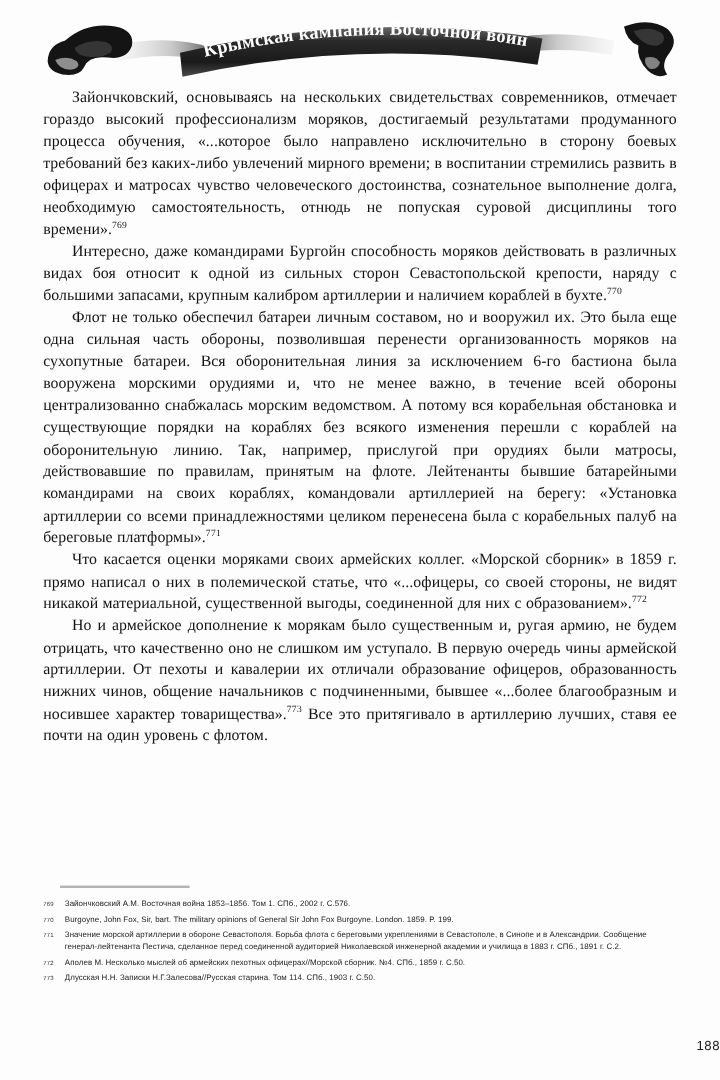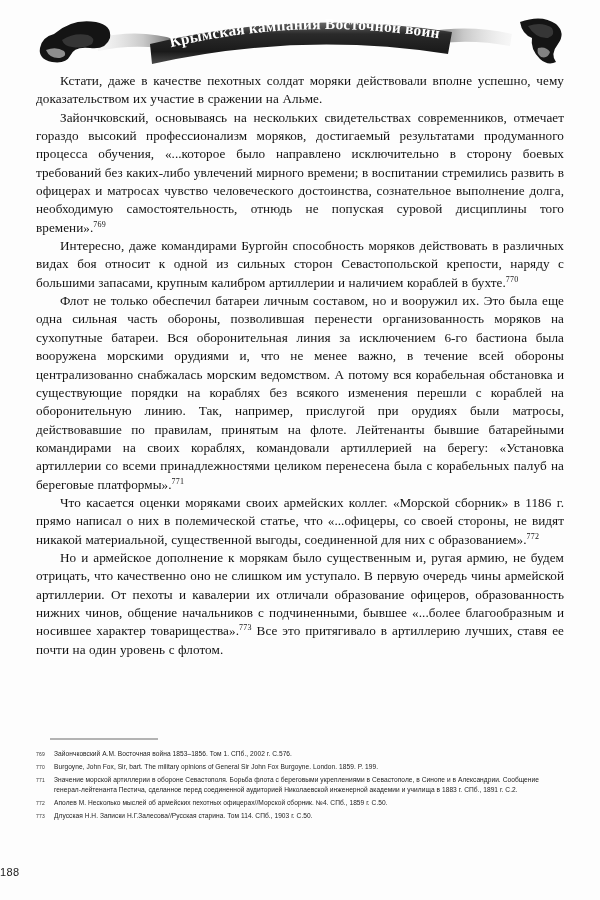--- a/index.html
+++ b/index.html
@@ -94,21 +94,21 @@
     text-align: left;
     letter-spacing: .05px;
   }
 
   
   .page-number {
     position: absolute;
     left: 0;
     top: 866px;
     width: 600px;
-    text-align: left;
+    text-align: right;
     font-family: "Liberation Sans", "DejaVu Sans", sans-serif;
     font-size: 11px;
     color: #1a1a1a;
     letter-spacing: .4px;
   }
 </style>
 </head>
 <body>
 
 <div class="page">
@@ -159,29 +159,28 @@
       </g>
 
       <text font-family="Liberation Serif, DejaVu Serif, serif" font-size="15.5" font-weight="bold" fill="#ffffff" letter-spacing="0.2">
         <textPath href="#arcPath" startOffset="1%" id="bannerTitlePath">Крымская кампания Восточной войны</textPath>
       </text>
     </svg>
   </div>
 
   <div class="body-col">
 
-    <p class="para"><span>Кстати, даже в качестве пехотных солдат моряки действовали вполне успешно, чему доказательством их участие в сражении на Альме.</span></p>
 
     <p class="para"><span>Зайончковский, основываясь на нескольких свидетельствах современников, отмечает гораздо высокий профессионализм моряков, достигаемый результатами продуманного процесса обучения, «...которое было направлено исключительно в сторону боевых требований без каких-либо увлечений мирного времени; в воспитании стремились развить в офицерах и матросах чувство человеческого достоинства, сознательное выполнение долга, необходимую самостоятельность, отнюдь не попуская суровой дисциплины того времени».</span><sup class="fn">769</sup></p>
 
     <p class="para"><span>Интересно, даже командирами Бургойн способность моряков действовать в различных видах боя относит к одной из сильных сторон Севастопольской крепости, наряду с большими запасами, крупным калибром артиллерии и наличием кораблей в бухте.</span><sup class="fn">770</sup></p>
 
     <p class="para"><span>Флот не только обеспечил батареи личным составом, но и вооружил их. Это была еще одна сильная часть обороны, позволившая перенести организованность моряков на сухопутные батареи. Вся оборонительная линия за исключением 6-го бастиона была вооружена морскими орудиями и, что не менее важно, в течение всей обороны централизованно снабжалась морским ведомством. А потому вся корабельная обстановка и существующие порядки на кораблях без всякого изменения перешли с кораблей на оборонительную линию. Так, например, прислугой при орудиях были матросы, действовавшие по правилам, принятым на флоте. Лейтенанты бывшие батарейными командирами на своих кораблях, командовали артиллерией на берегу: «Установка артиллерии со всеми принадлежностями целиком перенесена была с корабельных палуб на береговые платформы».</span><sup class="fn">771</sup></p>
 
-    <p class="para"><span>Что касается оценки моряками своих армейских коллег. «Морской сборник» в 1186 г. прямо написал о них в полемической статье, что «...офицеры, со своей стороны, не видят никакой материальной, существенной выгоды, соединенной для них с образованием».</span><sup class="fn">772</sup></p>
+    <p class="para"><span>Что касается оценки моряками своих армейских коллег. «Морской сборник» в 1859 г. прямо написал о них в полемической статье, что «...офицеры, со своей стороны, не видят никакой материальной, существенной выгоды, соединенной для них с образованием».</span><sup class="fn">772</sup></p>
 
     <p class="para"><span>Но и армейское дополнение к морякам было существенным и, ругая армию, не будем отрицать, что качественно оно не слишком им уступало. В первую очередь чины армейской артиллерии. От пехоты и кавалерии их отличали образование офицеров, образованность нижних чинов, общение начальников с подчиненными, бывшее «...более благообразным и носившее характер товарищества».</span><sup class="fn">773</sup><span> Все это притягивало в артиллерию лучших, ставя ее почти на один уровень с флотом.</span></p>
 
 
   </div>
 
   <div class="footnote-area">
     <div class="fn-rule"></div>
 
     <div class="fn-item">

